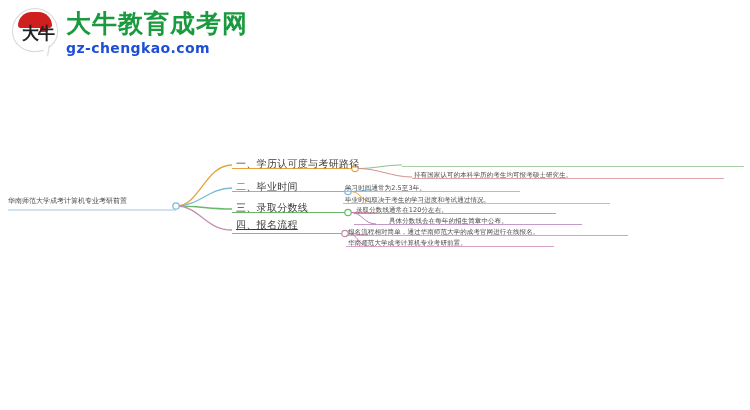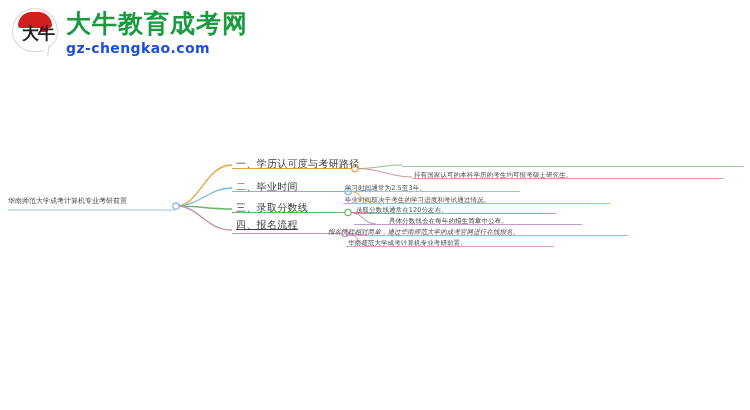--- a/index.html
+++ b/index.html
@@ -158,21 +158,21 @@
     color: #4a4a4a;
     line-height: 9px;
     letter-spacing: 0.1px;
   }
   #detail-1-1 { left: 404px; top: 19px; }
   #detail-1-2 { left: 414px; top: 31px; }
   #detail-2-1 { left: 345px; top: 44px; }
   #detail-2-2 { left: 345px; top: 56px; }
   #detail-3-1 { left: 356px; top: 66px; }
   #detail-3-2 { left: 356px; top: 77px; margin-left: 33px; }
-  #detail-4-1 { left: 328px; top: 88px; font-style: italic; }
+  #detail-4-1 { left: 348px; top: 88px; }
   #detail-4-2 { left: 348px; top: 99px; }
 </style>
 </head>
 <body>
 
 <div id="site-header">
   <div id="logo-block">
     <div id="logo-mark">
       <div id="logo-bubble"></div>
       <div id="logo-bubble-tail"></div>

